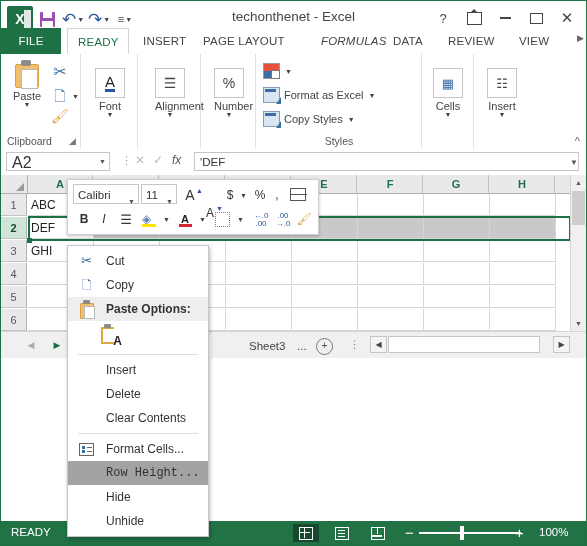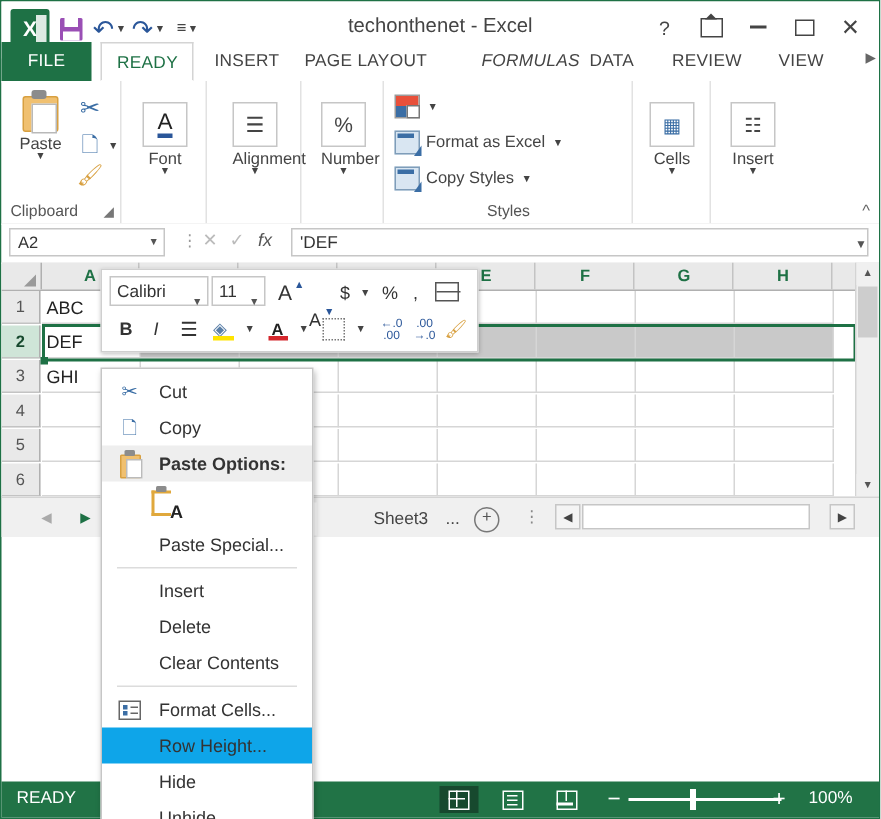--- a/index.html
+++ b/index.html
@@ -60,21 +60,21 @@
   .smbtn{position:absolute;display:flex;align-items:center;gap:4px;font-size:11px;color:#444;cursor:default;}
   .sic{width:15px;height:14px;position:relative;flex:none;}
   .cf-ic{background:linear-gradient(#e8503a 50%,#3b6ea5 50%);border:1px solid #9b9b9b;}
   .cf-ic:after{content:"";position:absolute;right:-1px;bottom:-1px;width:7px;height:7px;background:#fff;border:1px solid #777;}
   .tbl-ic{background:#d9e6f2;border:1px solid #7f9db9;}
   .tbl-ic:after{content:"";position:absolute;left:1px;top:1px;width:11px;height:3px;background:#3b6ea5;}
   .pen-ic{position:absolute;right:-2px;bottom:-2px;width:0;height:0;border-left:5px solid transparent;border-bottom:7px solid #3b6ea5;}
 
   
   .fbar{position:absolute;left:0;top:148px;width:585px;height:26px;background:#fff;border-bottom:1px solid #d4d4d4;}
-  .namebox{position:absolute;left:5px;top:3px;width:104px;height:19px;border:1px solid #c6c6c6;background:#fff;font-size:11px;line-height:19px;padding-left:5px;box-sizing:border-box;color:#333;}
+  .namebox{position:absolute;left:5px;top:3px;width:104px;height:19px;border:1px solid #c6c6c6;background:#fff;font-size:16px;line-height:19px;padding-left:5px;box-sizing:border-box;color:#333;}
   .nb-dd{position:absolute;right:4px;top:6px;font-size:7px;color:#555;}
   .fsep{position:absolute;left:120px;top:5px;font-size:11px;color:#999;}
   .fbtn{position:absolute;top:4px;font-size:12px;color:#bbb;}
   .fbox{position:absolute;left:170px;top:3px;width:408px;height:19px;border:1px solid #c6c6c6;background:#fff;font-size:11.5px;line-height:19px;padding-left:5px;box-sizing:border-box;color:#333;}
   .fb-dd{position:absolute;right:7px;top:8px;font-size:8px;color:#555;}
 
   
   .sheet{position:absolute;left:0;top:174px;width:585px;height:156px;background:#fff;overflow:hidden;}
   .colhead{position:absolute;left:0;top:0;height:18px;width:585px;background:#e9e9e9;border-bottom:1px solid #b0b0b0;}
   .ch{position:absolute;top:0;height:18px;line-height:18px;text-align:center;font-size:11px;color:#1e7145;font-weight:bold;border-right:1px solid #c3c3c3;box-sizing:border-box;}
@@ -131,21 +131,21 @@
   .fontcol .a{font-size:11px;font-weight:bold;color:#222;line-height:11px;}
   .fontcol .bar{position:absolute;left:0;bottom:0;width:13px;height:3px;background:#d4262c;}
   .bordic{width:13px;height:13px;border:1.2px dotted #777;}
   .decim{font-size:8px;color:#2a5699;line-height:8px;text-align:center;}
   .tblic{width:16px;height:13px;border:1.2px solid #555;position:relative;box-sizing:border-box;}
   .tblic:before{content:"";position:absolute;left:0;top:5px;width:16px;height:1.2px;background:#555;}
 
   
   .ctx{position:absolute;left:66px;top:244px;width:140px;background:#fff;border:1px solid #c6c6c6;box-shadow:1px 2px 4px rgba(0,0,0,.28);z-index:50;padding:3px 0;}
   .mi{position:relative;height:24px;line-height:24px;padding-left:38px;font-size:12px;color:#333;cursor:default;}
-  .mi.hl{background:#0ea5e9;}
+  .mi.hl{background:#a3a3a3;font-family:Liberation Mono, monospace;}
   .mi.hdr{font-weight:bold;background:#eeeeee;cursor:default;}
   .mi .mic{position:absolute;left:10px;top:4px;width:17px;height:16px;display:flex;align-items:center;justify-content:center;}
   .msep{height:1px;background:#dcdcdc;margin:3px 10px;}
   .pastegal{height:30px;position:relative;}
   .pbtn{position:absolute;left:30px;top:2px;width:26px;height:26px;display:flex;align-items:center;justify-content:center;}
   .pgic{position:relative;width:20px;height:22px;}
   .pgic .cl{position:absolute;left:0;top:2px;width:13px;height:17px;border:2px solid #e0a83c;border-right:none;box-sizing:border-box;}
   .pgic .tp{position:absolute;left:3px;top:-1px;width:7px;height:4px;background:#8c8c8c;border-radius:1px;}
   .pgic .al{position:absolute;right:-1px;bottom:0;font-size:12px;color:#222;font-weight:bold;line-height:12px;}
   .fcic{width:15px;height:13px;border:1.2px solid #666;position:relative;box-sizing:border-box;background:#fff;}
@@ -513,23 +513,20 @@
     </div>
     <div class="pastegal">
       <div class="pbtn">
         <span class="pgic">
             <span class="cl"></span>
             <span class="tp"></span>
             <span class="al">A</span>
           </span>
       </div>
     </div>
-    <div class="mi">
-      <span>Paste Special...</span>
-    </div>
     <div class="msep"></div>
     <div class="mi">
       <span>Insert</span>
     </div>
     <div class="mi">
       <span>Delete</span>
     </div>
     <div class="mi">
       <span>Clear Contents</span>
     </div>

